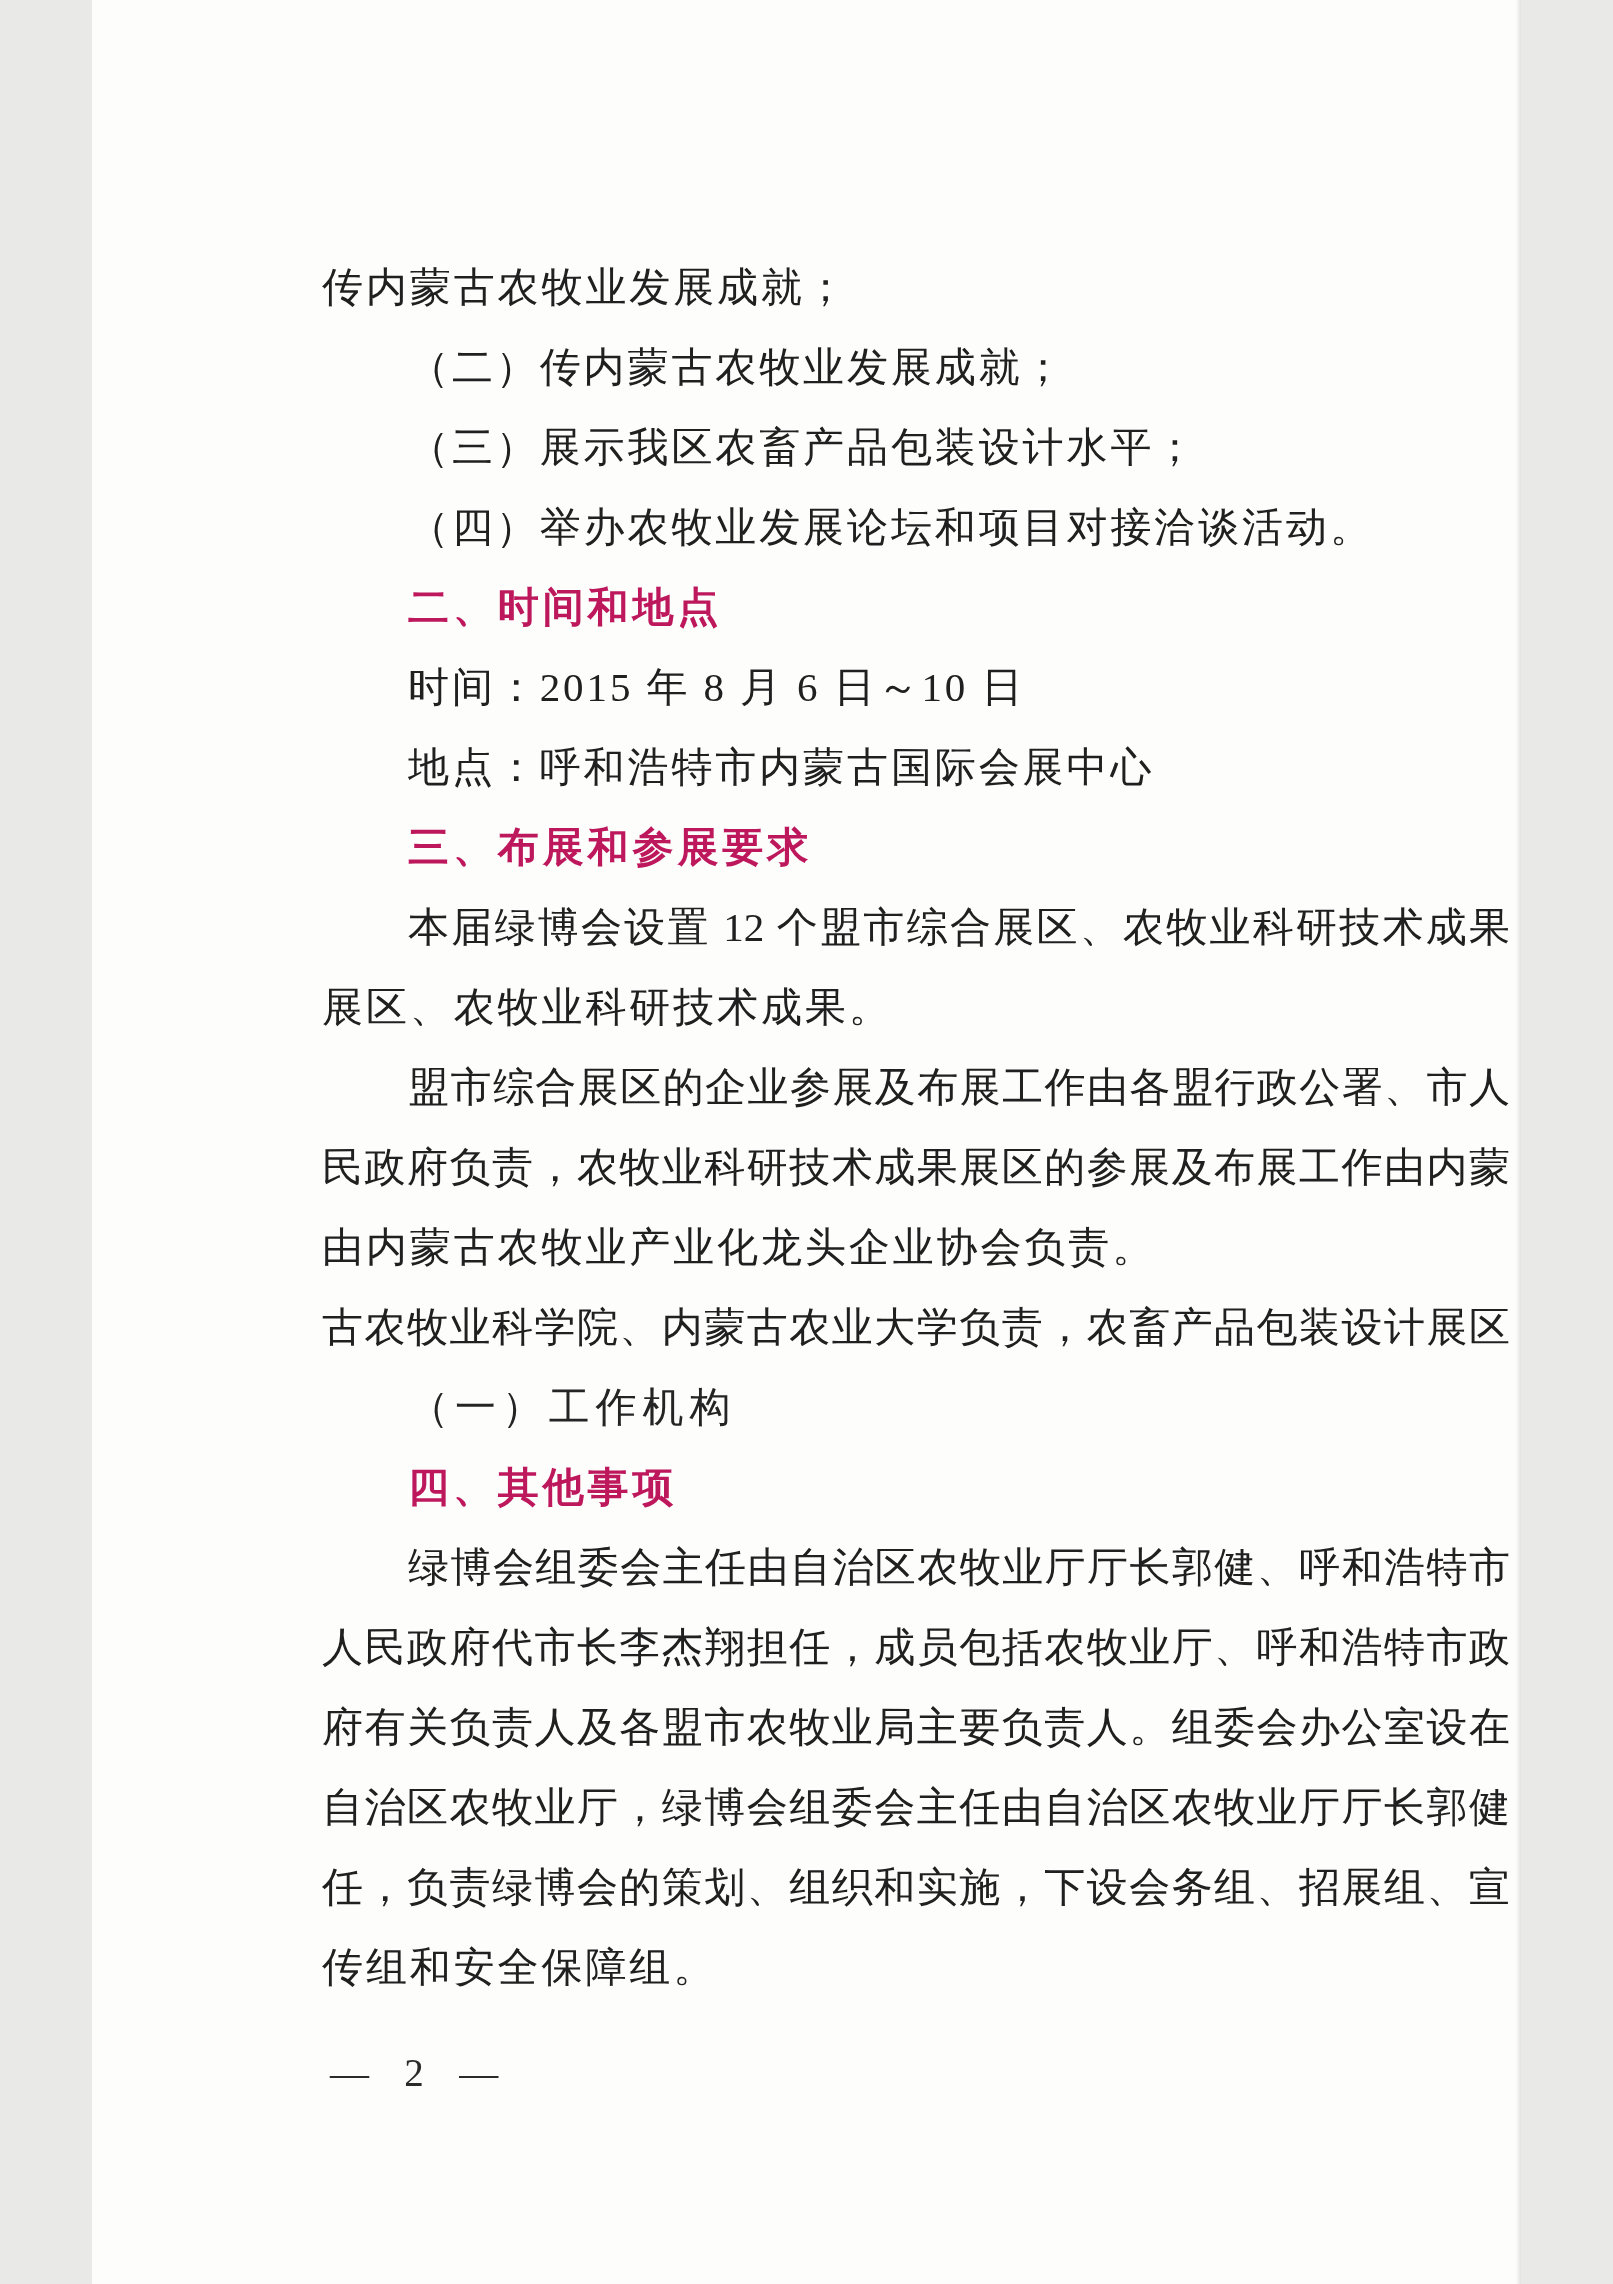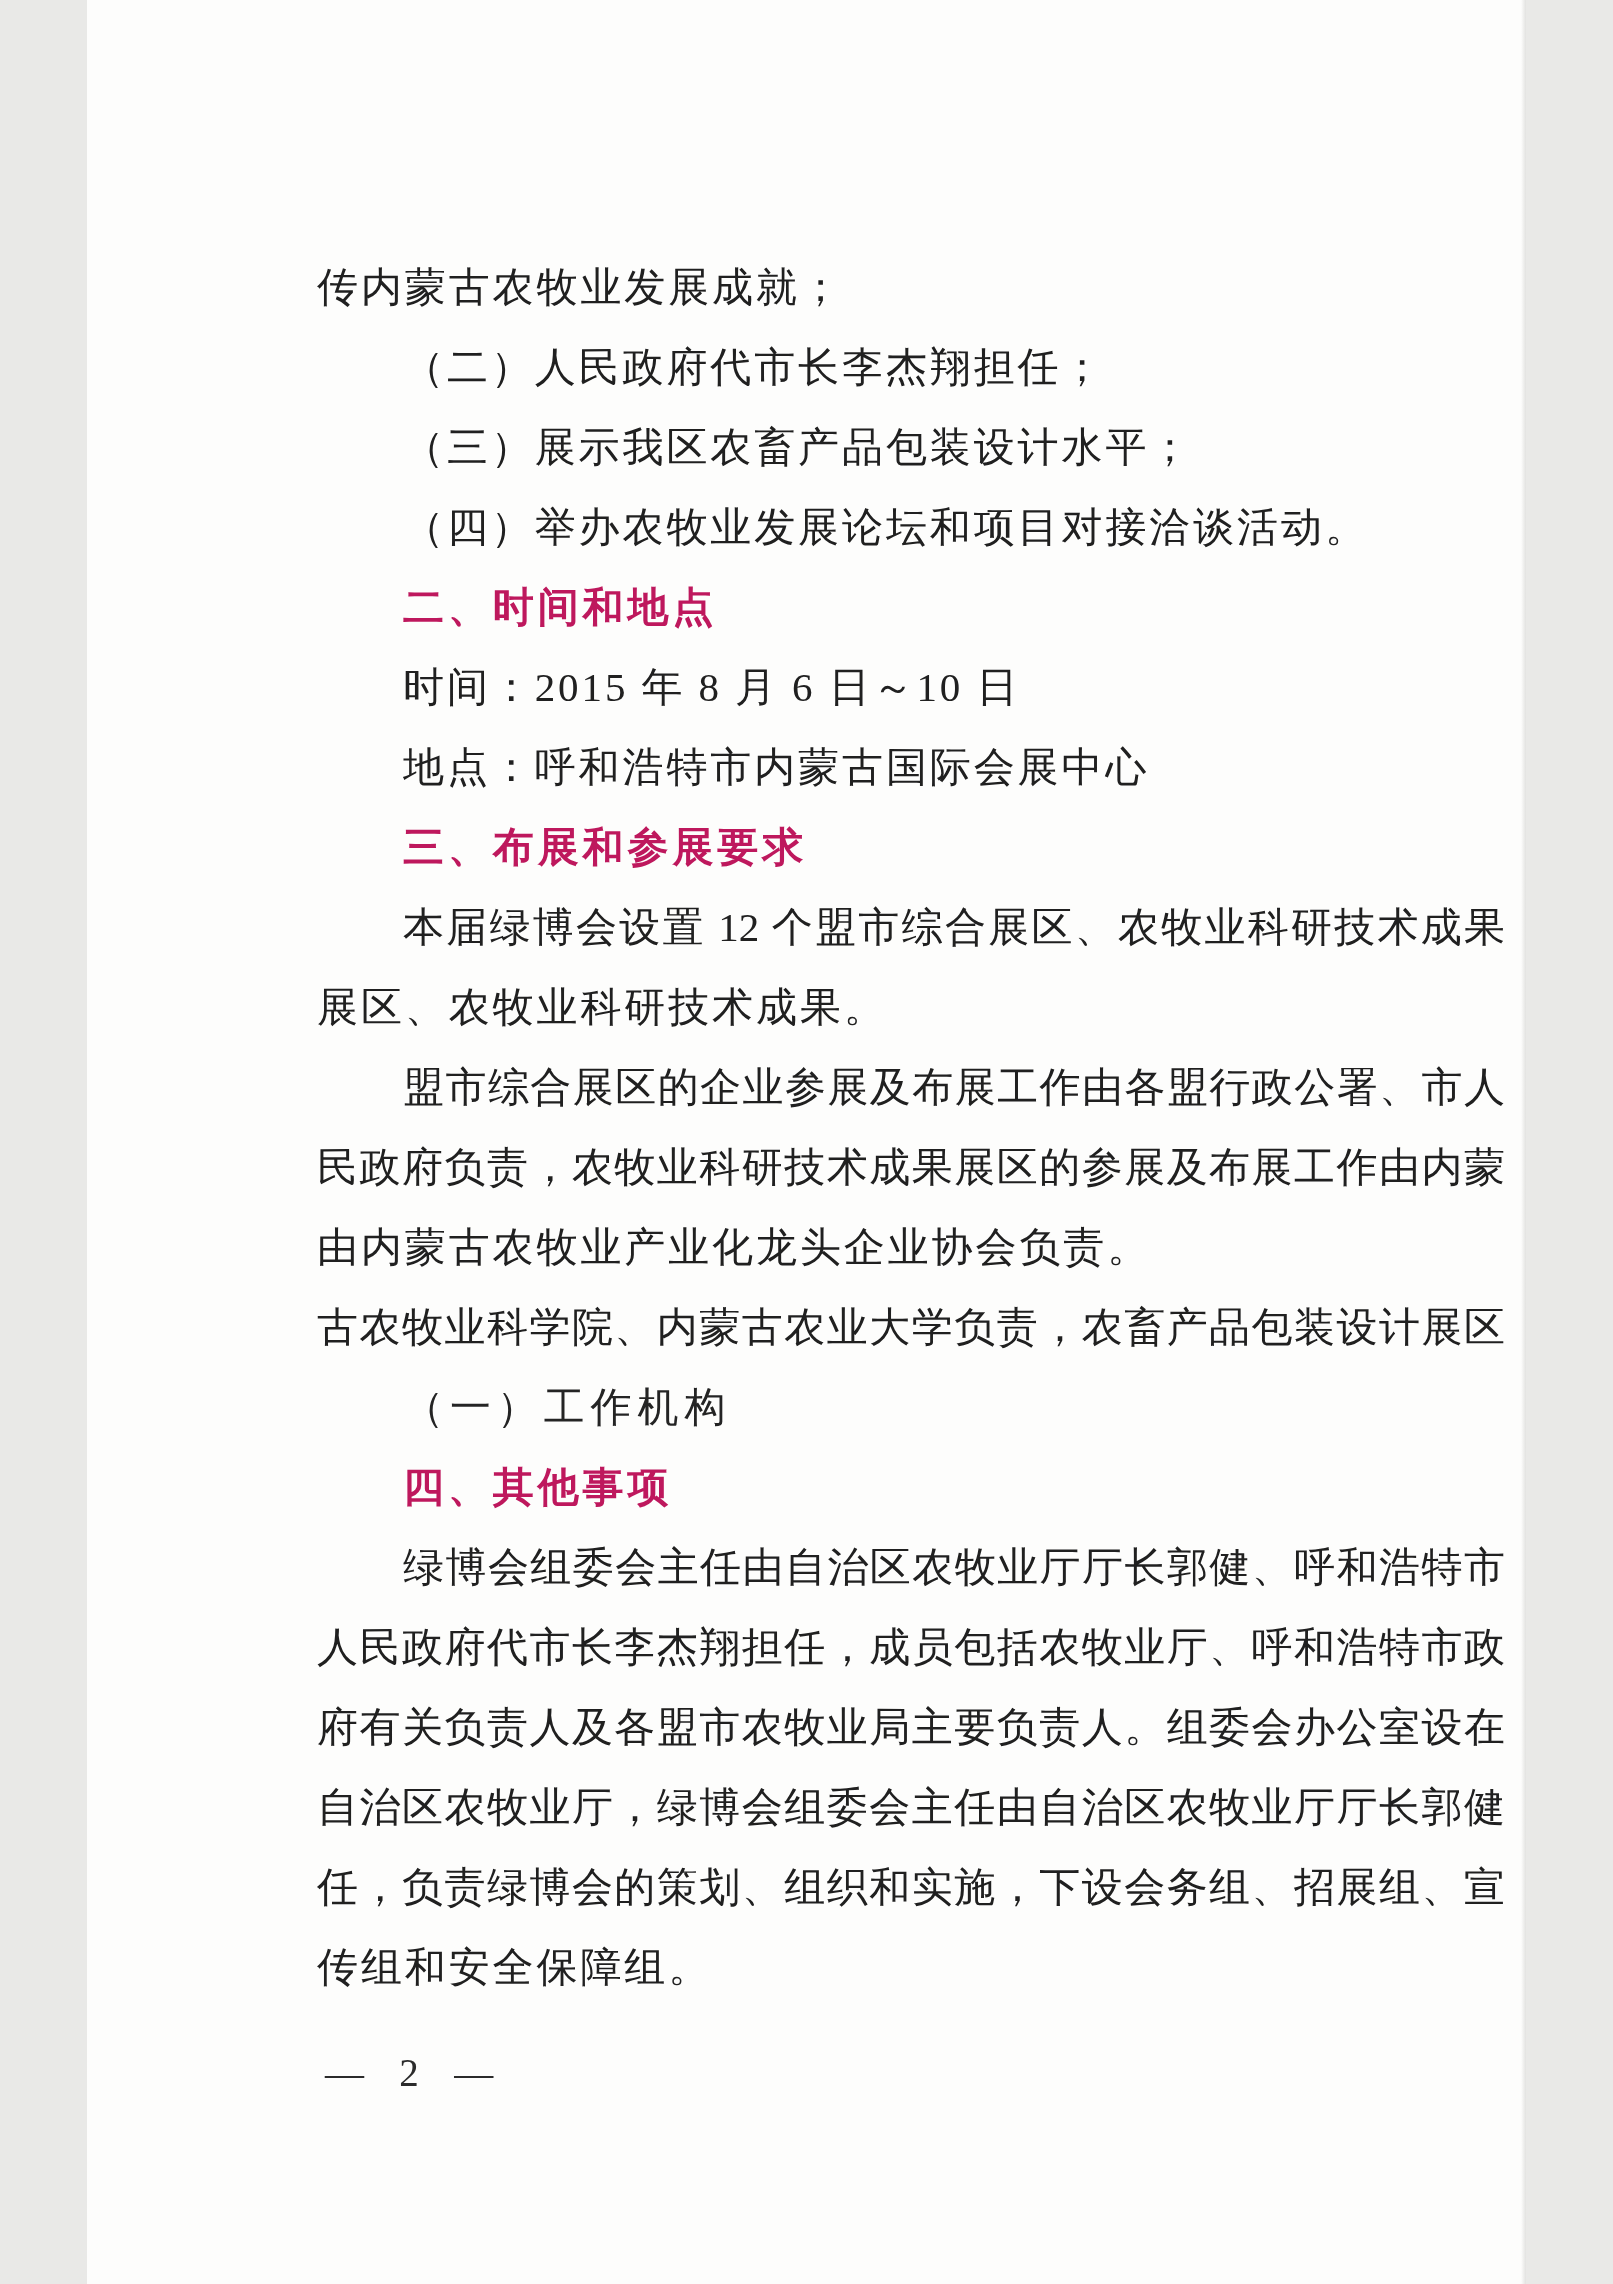--- a/index.html
+++ b/index.html
@@ -9,21 +9,20 @@
   }
   .page {
     position: relative;
     width: 1429px;
     height: 2285px;
     margin: 0 auto;
     background: #fdfdfc;
     overflow: hidden;
     font-family: "Liberation Serif", serif;
     color: #1f1f1f;
-    padding-left: 10px;
   }
   
   .scan-edge {
     position: absolute;
     right: 0;
     top: 0;
     width: 4.9px;
     height: 100%;
     background: linear-gradient(to left, #e2e2e0, rgba(226,226,224,0));
   }
@@ -74,21 +73,21 @@
     color: #2b2b2b;
     font-family: "Liberation Serif", serif;
   }
 </style>
 </head>
 <body>
 
 <div class="page">
   <div class="content">
       <div class="line">传内蒙古农牧业发展成就；</div>
-      <div class="line indent">（二）人民政府代市长李杰翔担任；</div>
+      <div class="line indent">（二）传内蒙古农牧业发展成就；</div>
       <div class="line indent">（三）展示我区农畜产品包装设计水平；</div>
       <div class="line indent">（四）举办农牧业发展论坛和项目对接洽谈活动。</div>
       <div class="line indent heading">二、时间和地点</div>
       <div class="line indent">时间：2015 年 8 月 6 日～10 日</div>
       <div class="line indent">地点：呼和浩特市内蒙古国际会展中心</div>
       <div class="line indent heading">三、布展和参展要求</div>
       <div class="line indent justify">本届绿博会设置 12 个盟市综合展区、农牧业科研技术成果</div>
       <div class="line">展区、农牧业科研技术成果。</div>
       <div class="line indent justify">盟市综合展区的企业参展及布展工作由各盟行政公署、市人</div>
       <div class="line justify">民政府负责，农牧业科研技术成果展区的参展及布展工作由内蒙</div>

